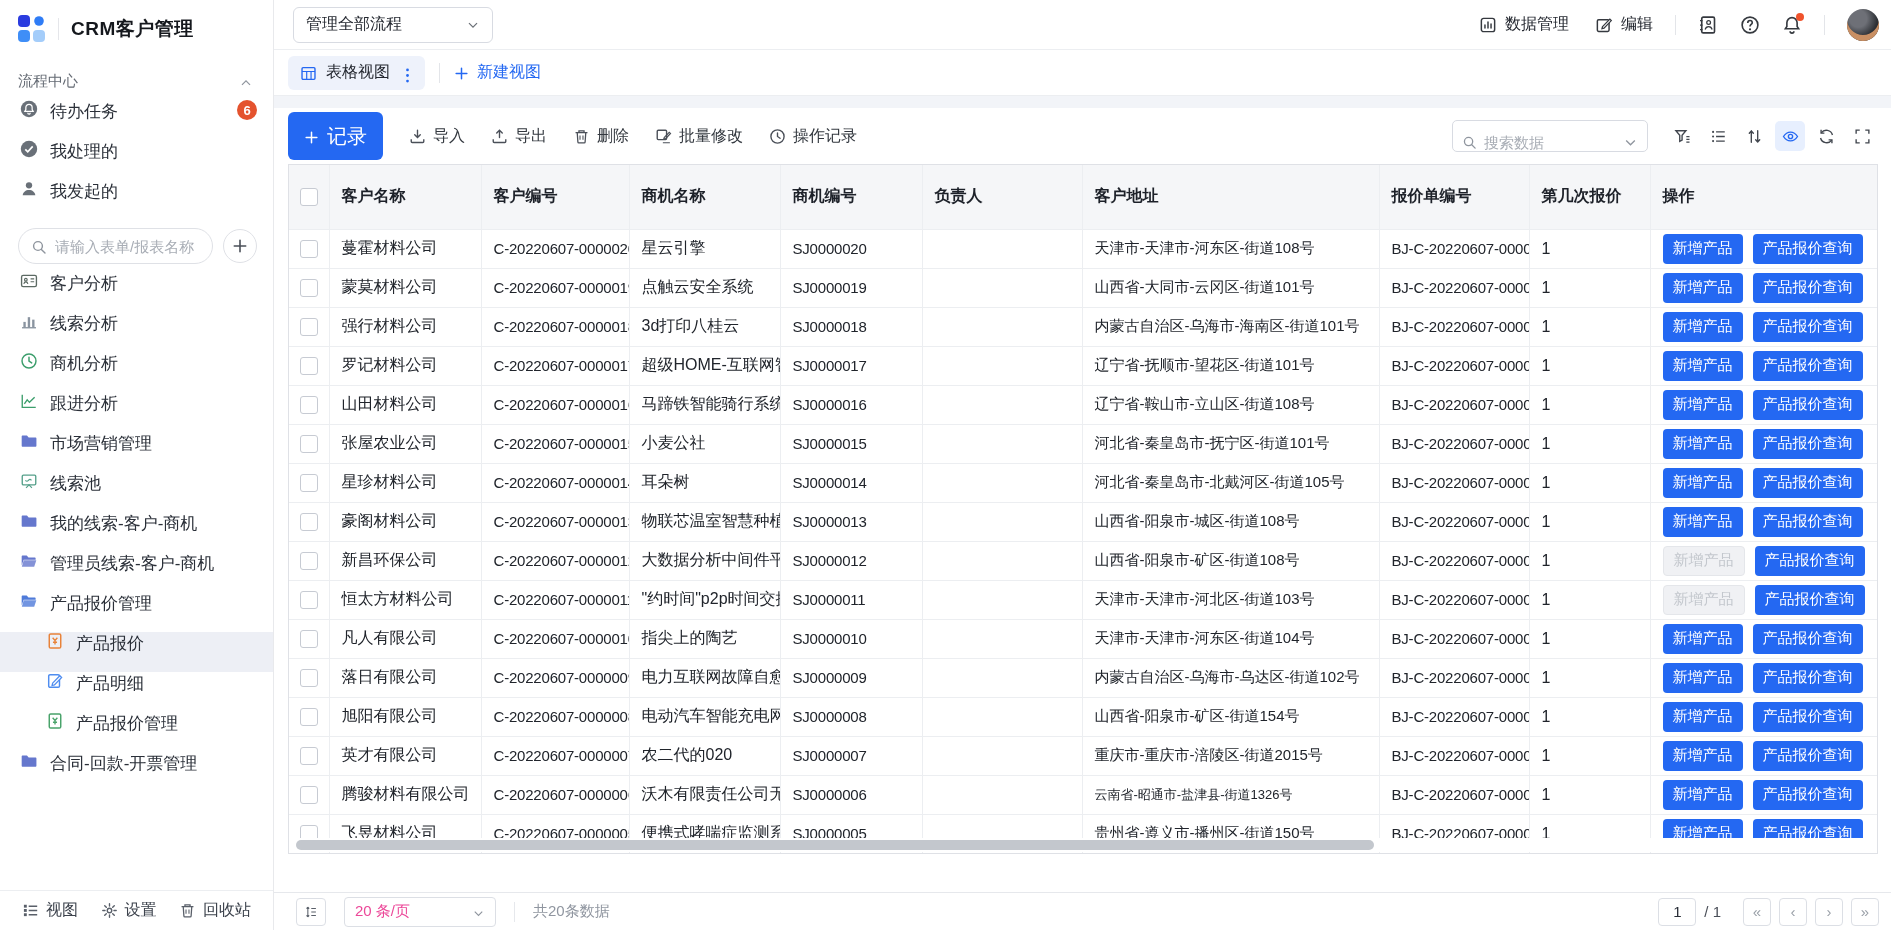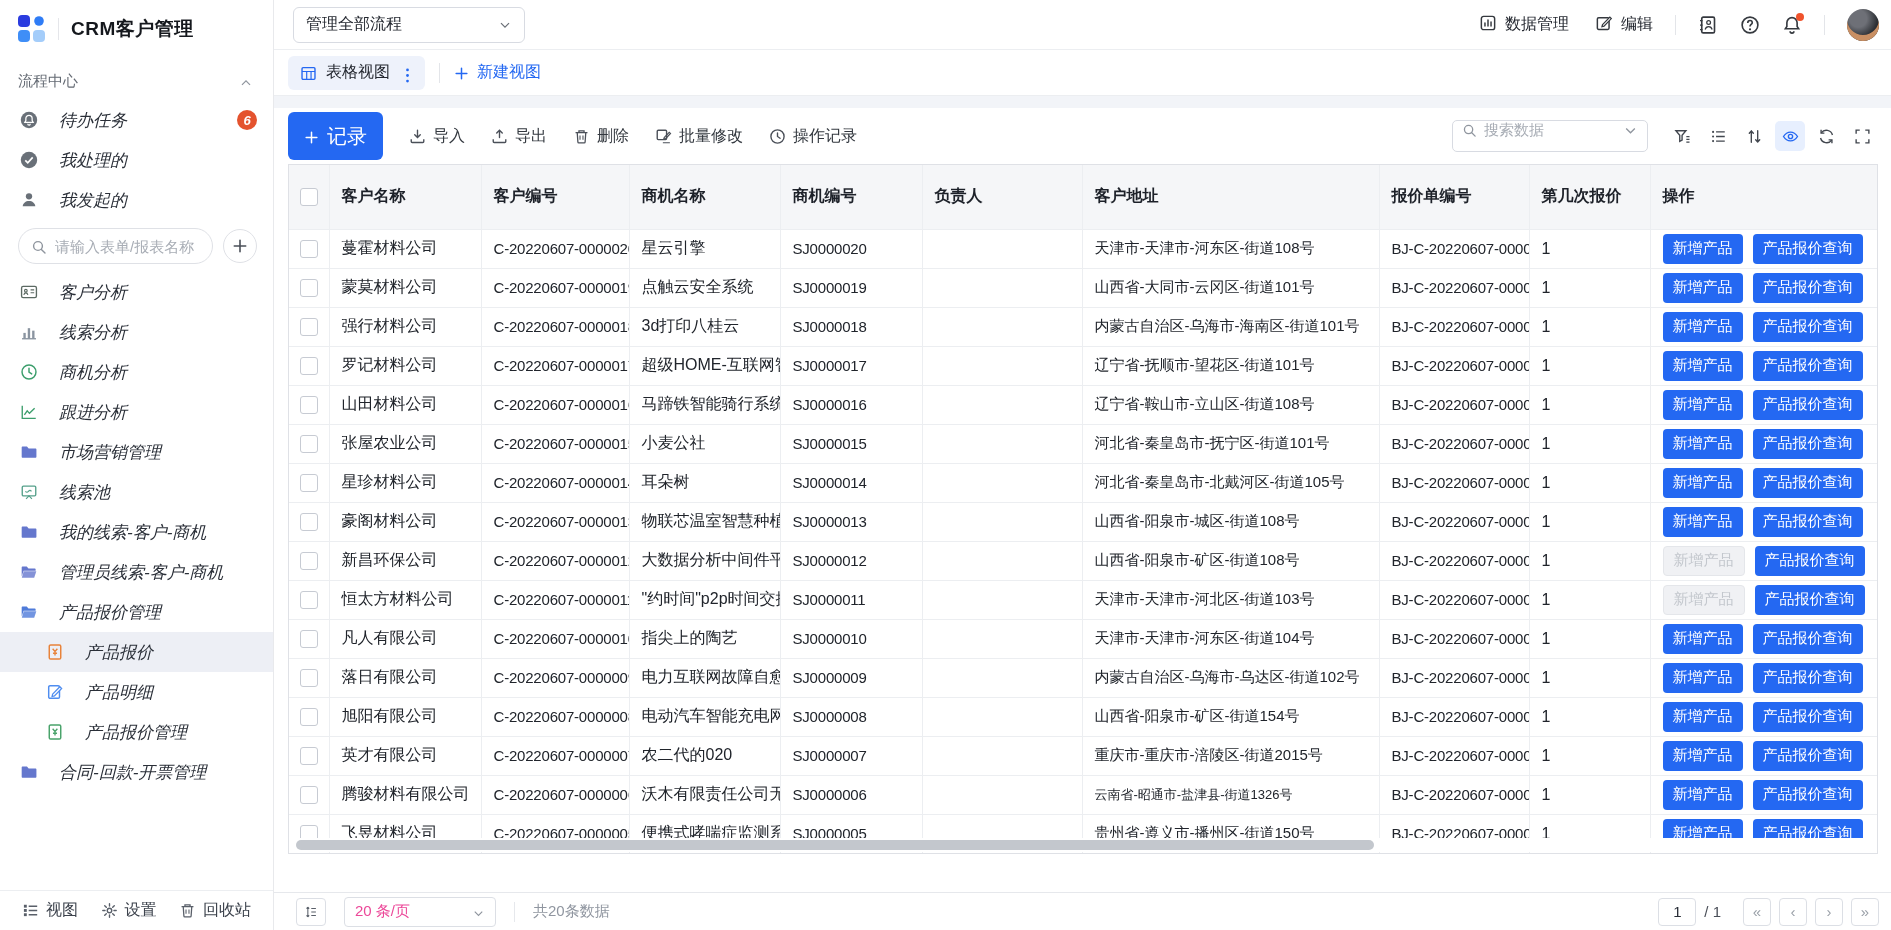--- a/index.html
+++ b/index.html
@@ -15,45 +15,45 @@
   .logo i { border-radius:4px; }
   .logo i:nth-child(1){ background:#2b3cdf; }
   .logo i:nth-child(2){ background:#2f7cf6; border-radius:50%; transform:scale(.8); }
   .logo i:nth-child(3){ background:#3f8ef7; }
   .logo i:nth-child(4){ background:#a4cdfa; }
   .logo-div { width:1px; height:22px; background:#e5e6ea; }
   .sb-title { font-size:19px; font-weight:bold; color:#15181d; letter-spacing:.5px; }
   .sb-body { flex:1; overflow:hidden; padding-top:4px; }
   .sb-section { height:38px; display:flex; align-items:center; justify-content:space-between; padding:0 20px 0 18px; color:#646a73; font-size:15px; }
   .sb-section .ic { width:14px; height:14px; color:#8f959e; }
-  .sb-item { height:40px; display:flex; align-items:center; gap:21px; padding:0 16px 0 20px; font-size:17px; color:#2a2f38; cursor:default;font-style:italic; }
+  .sb-item { height:40px; display:flex; gap:12px; padding:0 16px 0 20px; font-size:17px; color:#2a2f38; cursor:default; }
   .sb-item .ic { width:18px; height:18px; }
   .sb-item.indent { padding-left:46px; }
   .sb-item.selected { background:#edeff5; }
   .sb-label { flex:1; white-space:nowrap; overflow:hidden; }
   .badge { min-width:20px; height:20px; border-radius:10px; background:#e4532e; color:#fff; font-size:13px;
     display:flex; align-items:center; justify-content:center; padding:0 5px; font-weight:bold; }
   .sb-search { display:flex; align-items:center; gap:10px; padding:8px 16px 8px 18px; }
   .search-pill { flex:1; height:36px; border:1px solid #dfe1e6; border-radius:18px; display:flex; align-items:center; gap:8px; padding:0 12px; color:#8f959e; }
   .search-pill input { border:none; outline:none; width:100%; font-size:15px; color:#2a2f38; font-family:inherit; background:transparent; }
   .search-pill input::placeholder { color:#a8adb5; }
   .add-form-btn { width:34px; height:34px; border-radius:50%; border:1px solid #dfe1e6; background:#fff; color:#4a4f58;
     display:flex; align-items:center; justify-content:center; }
   .sb-footer { height:40px; border-top:1px solid #eceef1; display:flex; align-items:center; justify-content:space-between; padding:0 22px; flex:none; }
   .sbf-item { display:flex; align-items:center; gap:7px; font-size:16px; color:#3c424c; }
   .sbf-item .ic { width:17px; height:17px; color:#595f69; }
 
   
   .main { flex:1; display:flex; flex-direction:column; min-width:0; }
 
   .topbar { height:50px; border-bottom:1px solid #eceef1; display:flex; align-items:center; justify-content:space-between; padding:0 12px 0 19px; flex:none; }
-  .flow-select { width:232px; height:36px; border:1px solid #d8dbe2; border-radius:6px; display:flex; align-items:center; justify-content:space-between; padding:0 12px; font-size:16px; color:#23272f; }
+  .flow-select { width:200px; height:36px; border:1px solid #d8dbe2; border-radius:6px; display:flex; align-items:center; justify-content:space-between; padding:0 12px; font-size:16px; color:#23272f; }
   .flow-select .ic { width:14px; height:14px; color:#6b7077; }
   .topbar-right { display:flex; align-items:center; gap:22px; }
-  .tb-action { display:flex; align-items:flex-start; gap:8px; font-size:16px; color:#23272f; }
+  .tb-action { display:flex; align-items:center; gap:8px; font-size:16px; color:#23272f; }
   .tb-action .ic { width:18px; height:18px; color:#35393f; }
   .tb-divider { width:1px; height:20px; background:#e3e5e9; }
   .tb-iconbtn { position:relative; color:#35393f; display:flex; }
   .tb-iconbtn .ic { width:20px; height:20px; }
   .bell-dot { position:absolute; top:-2px; right:-2px; width:8px; height:8px; border-radius:50%; background:#f0532c; }
   .avatar { width:32px; height:32px; border-radius:50%; background:radial-gradient(circle at 35% 30%, #6e7077 0 28%, #2d3035 62%, #17181b 100%); box-shadow:inset 0 -6px 0 #c98f63; }
 
   .viewbar { height:46px; border-bottom:1px solid #eceef1; display:flex; align-items:center; padding:0 14px; gap:14px; flex:none; }
   .view-pill { height:34px; background:#eef2fb; border-radius:6px; display:flex; align-items:center; gap:9px; padding:0 12px; font-size:16px; color:#23272f; }
   .view-pill .ic { width:17px; height:17px; color:#2468f2; }
@@ -66,21 +66,21 @@
 
   .workspace { flex:1; min-height:0; background:#fff; }
   .toolbar { height:56px; display:flex; align-items:center; padding:0 14px; gap:26px; }
   .btn-primary { height:48px; background:#2468f2; color:#fff; border:none; border-radius:6px; font-size:20px;
     display:flex; align-items:center; gap:8px; padding:0 16px; font-family:Liberation Sans, sans-serif; }
   .btn-primary .ic { width:15px; height:15px; }
   .tool-actions { display:flex; align-items:center; gap:26px; }
   .tool-btn { display:flex; align-items:center; gap:7px; font-size:16px; color:#33383f; background:none; border:none; font-family:inherit; }
   .tool-btn .ic { width:17px; height:17px; color:#4a4f58; }
   .toolbar-right { margin-left:auto; display:flex; align-items:center; gap:19px; }
-  .search-box { width:196px; height:32px; border:1px solid #d8dbe2; border-radius:5px; display:flex; align-items:flex-start; padding:0 9px; gap:7px; color:#8f959e; }
+  .search-box { width:196px; height:32px; border:1px solid #d8dbe2; border-radius:5px; display:flex; align-items:flex-end; padding:0 9px; gap:7px; color:#8f959e; }
   .search-box input { flex:1; min-width:0; border:none; outline:none; font-size:15px; font-family:inherit; color:#2a2f38; background:transparent; }
   .search-box input::placeholder { color:#a8adb5; }
   .search-box .ic { width:15px; height:15px; }
   .view-icon { width:30px; height:30px; border-radius:5px; display:flex; align-items:center; justify-content:center; color:#42474f; }
   .view-icon .ic { width:17px; height:17px; }
   .view-icon.active { background:#e7effe; color:#2468f2; }
 
   
   .table-card { margin:0 0 0 14px; width:1590px; height:690px; border:1px solid #dfe1e6; position:relative; overflow:hidden; background:#fff; }
   table { border-collapse:collapse; table-layout:fixed; width:1588px; }

